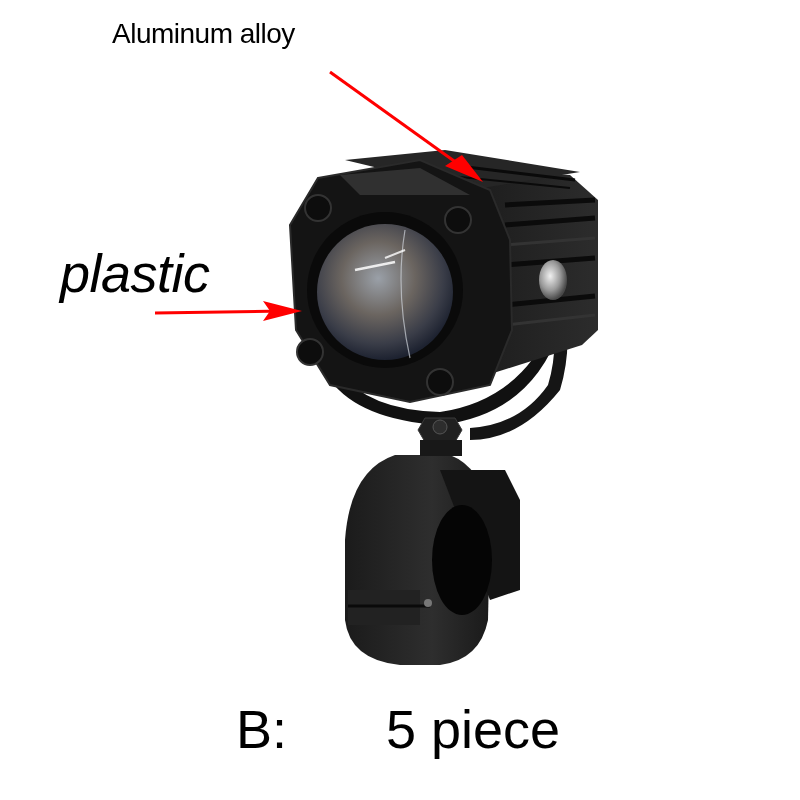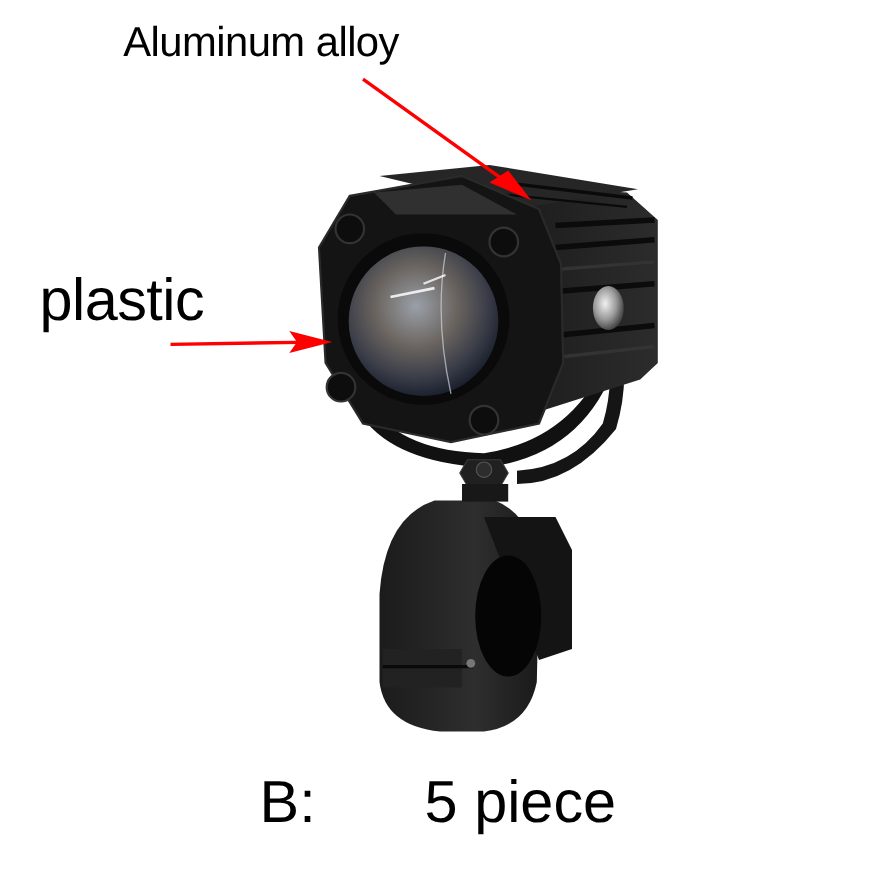--- a/index.html
+++ b/index.html
@@ -1,19 +1,19 @@
 <!DOCTYPE html>
 <html><head>
   <meta charset="utf-8">
   <style>
     html, body { margin: 0; padding: 0; background: #ffffff; }
     body { width: 800px; height: 800px; position: relative; overflow: hidden; font-family: "Liberation Sans", "DejaVu Sans", sans-serif; }
     .label { position: absolute; color: #000; white-space: nowrap; line-height: 1; }
-    .lbl-alu { left: 112px; top: 20px; font-size: 38px; letter-spacing: -0.5px; }
-    .lbl-plastic { left: 36px; top: 246px; font-size: 54px; letter-spacing: -0.5px; }
+    .lbl-alu { left: 112px; top: 20px; font-size: 28px; letter-spacing: -0.5px; }
+    .lbl-plastic { left: 60px; top: 246px; font-size: 54px; letter-spacing: -0.5px; font-style: italic; }
     .lbl-b { left: 236px; top: 702px; font-size: 54px; }
     .lbl-qty { left: 386px; top: 702px; font-size: 54px; }
     svg.art { position: absolute; left: 0; top: 0; }
   </style>
 </head>
 <body>
 
 <div class="label lbl-alu">Aluminum alloy</div>
 <div class="label lbl-plastic">plastic</div>
 <div class="label lbl-b">B:</div>

